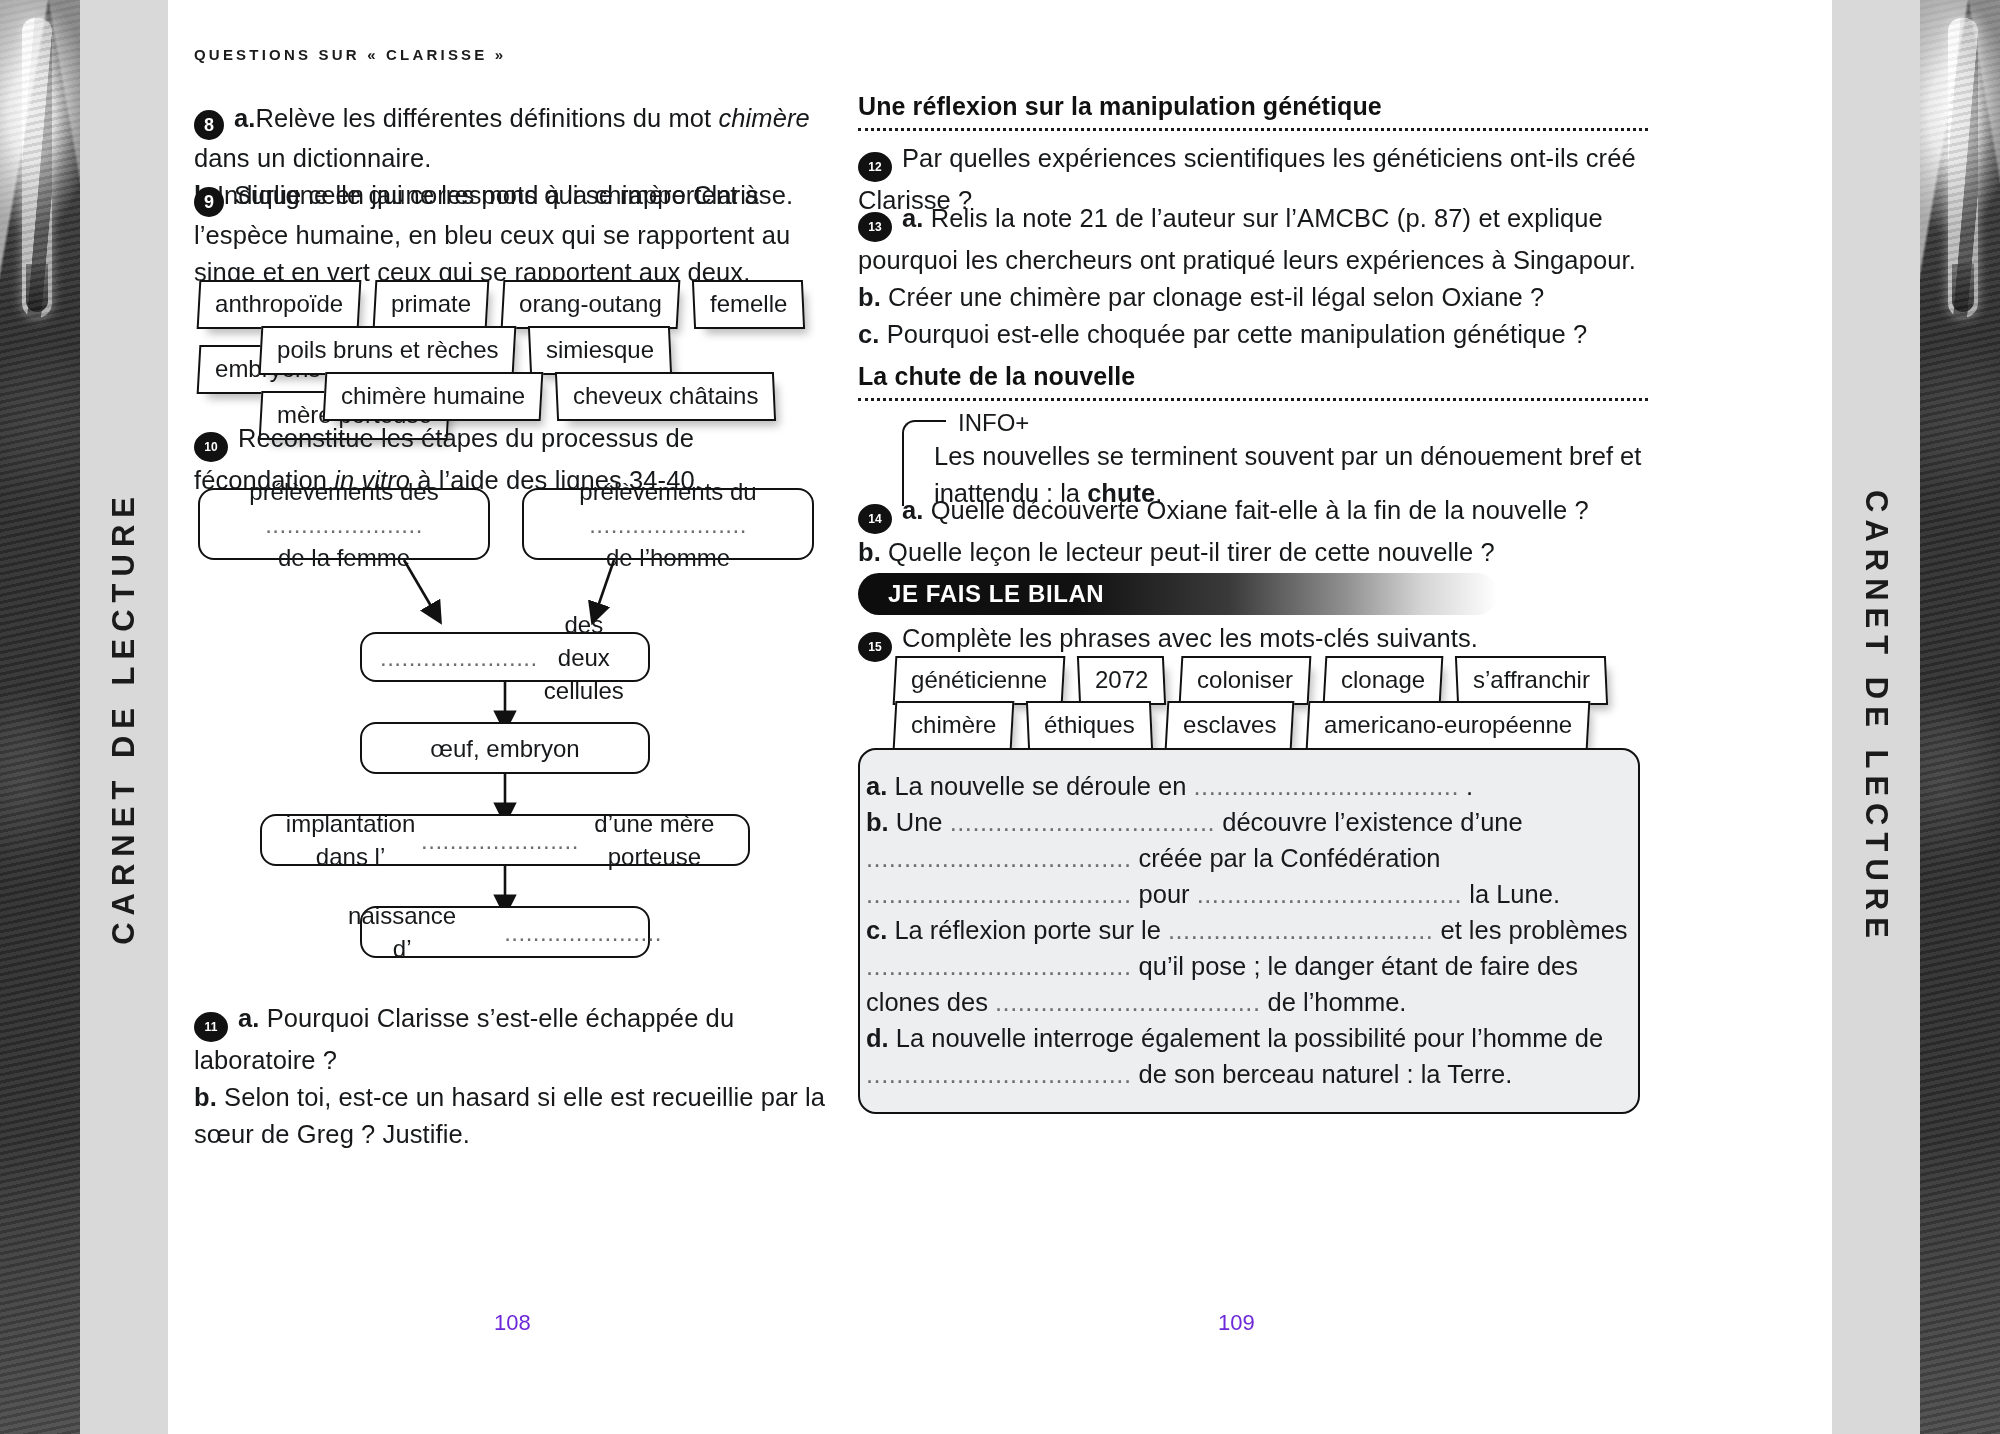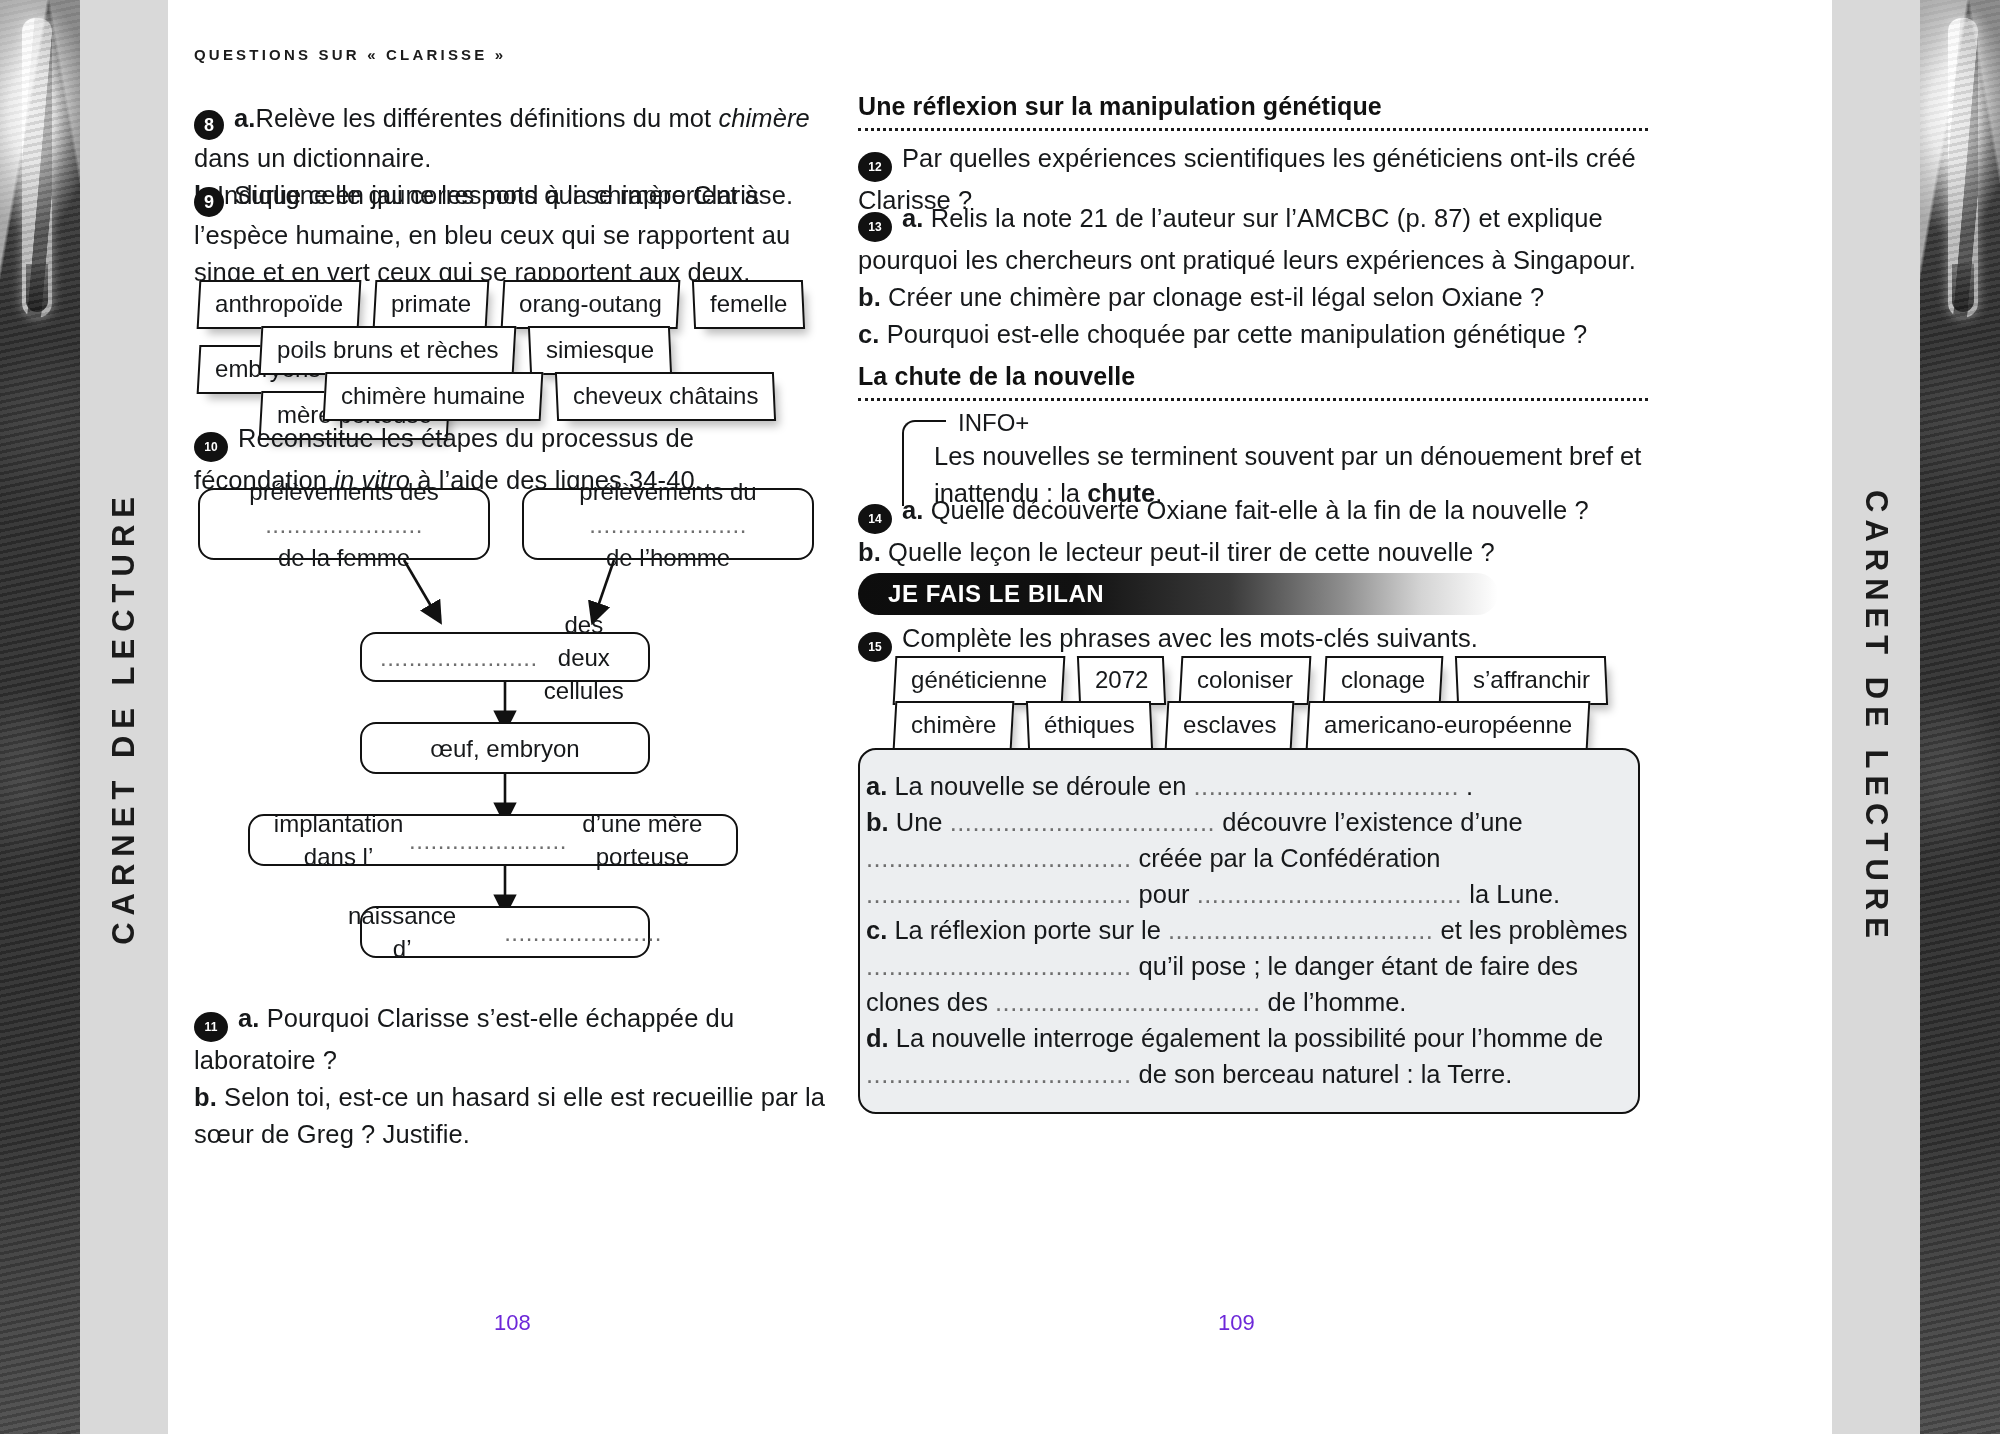--- a/index.html
+++ b/index.html
@@ -280,21 +280,21 @@
         </svg>
 
         <div class="fbox" style="position:absolute;left:166px;top:234px;width:290px;height:52px;">
           <span>œuf, embryon</span>
         </div>
 
         <svg class="arrow" style="left:166px;top:284px;width:290px;height:54px;" viewBox="0 0 290 54">
           <line x1="145" y1="0" x2="145" y2="46" stroke="#111" stroke-width="2.6" marker-end="url(#ah)"></line>
         </svg>
 
-        <div class="fbox" style="position:absolute;left:54px;top:326px;width:490px;height:52px;">
+        <div class="fbox" style="position:absolute;left:66px;top:326px;width:490px;height:52px;">
           <span>implantation dans l’ </span>
             <span class="dots">......................</span>
             <span> d’une mère porteuse</span>
         </div>
 
         <svg class="arrow" style="left:166px;top:376px;width:290px;height:54px;" viewBox="0 0 290 54">
           <line x1="145" y1="0" x2="145" y2="46" stroke="#111" stroke-width="2.6" marker-end="url(#ah)"></line>
         </svg>
 
         <div class="fbox" style="position:absolute;left:166px;top:418px;width:290px;height:52px;gap:48px;">

